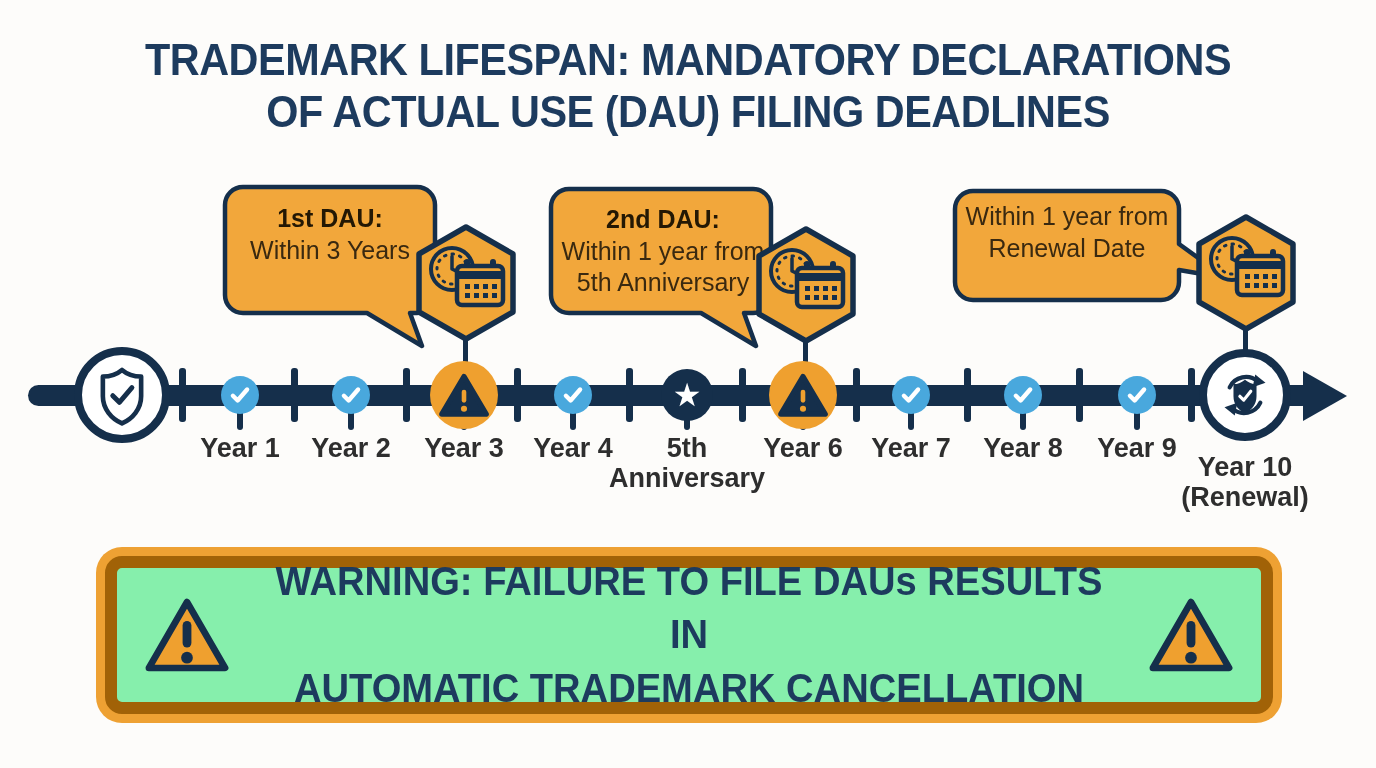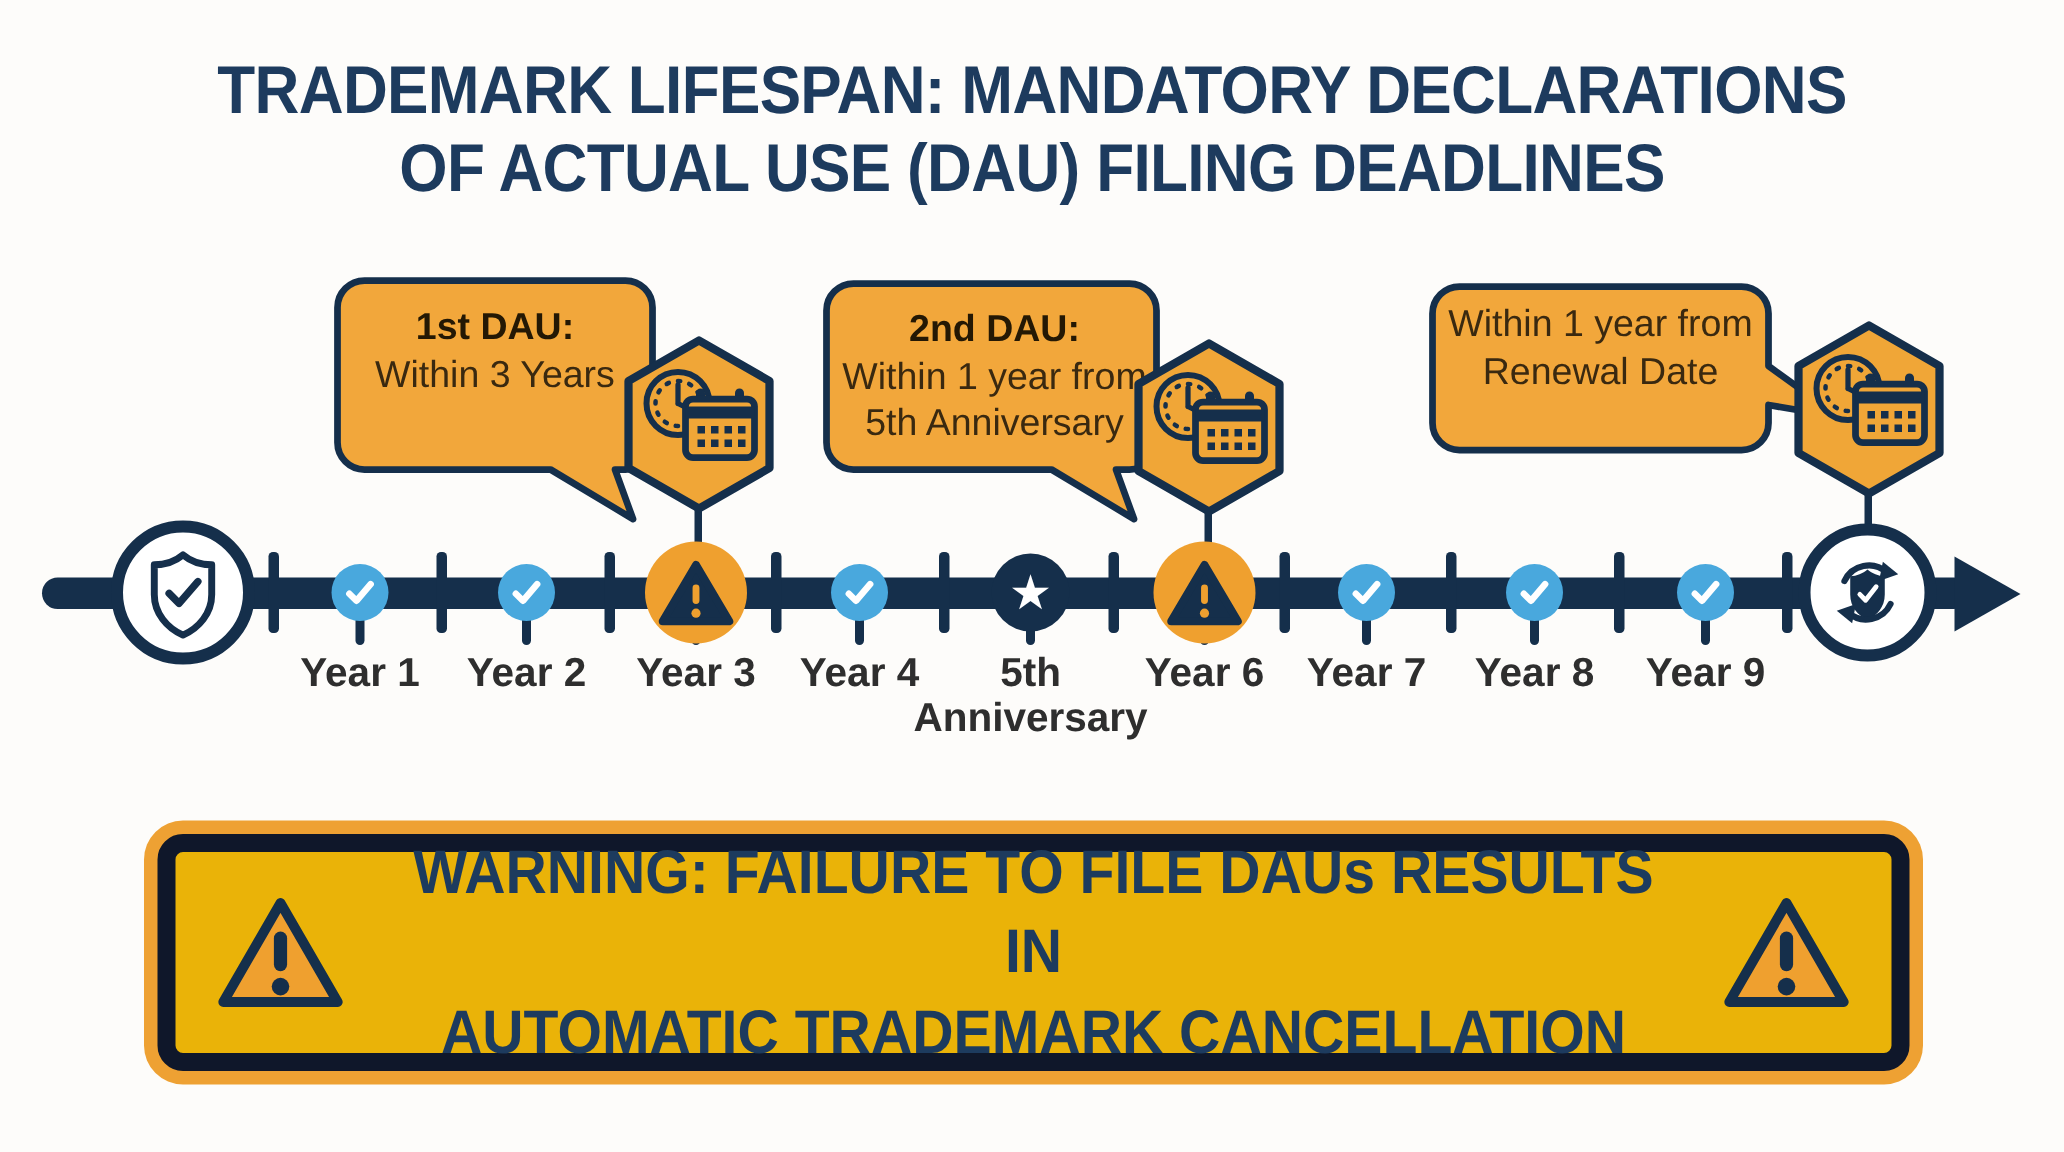--- a/index.html
+++ b/index.html
@@ -64,21 +64,21 @@
     position:absolute;text-align:center;color:#2e2e2e;
     font-weight:bold;font-size:27px;line-height:1.12;
   }
 
   
   .banner{
     position:absolute;left:96px;top:547px;width:1186px;height:176px;
     background:#eea133;border-radius:26px;padding:9px;box-sizing:border-box;
   }
   .banner-inner{
-    width:100%;height:100%;background:#eab308;border:12px solid #0f172a;border-radius:17px;
+    width:100%;height:100%;background:#86efac;border:12px solid #a16207;border-radius:17px;
     box-sizing:border-box;display:flex;align-items:center;justify-content:space-between;
     padding:0 26px;
   }
   .banner-text{
     flex:1;text-align:center;color:#1d3b5e;
     font-weight:bold;font-size:41px;line-height:1.3;
     transform:scaleX(.93);transform-origin:50% 50%;
   }
 </style>
 </head>
@@ -287,20 +287,21 @@
 
   <div class="tl-label" style="left:180px;top:433px;width:120px">Year 1</div>
   <div class="tl-label" style="left:291px;top:433px;width:120px">Year 2</div>
   <div class="tl-label" style="left:404px;top:433px;width:120px">Year 3</div>
   <div class="tl-label" style="left:513px;top:433px;width:120px">Year 4</div>
   <div class="tl-label" style="left:602px;top:433px;width:170px">5th Anniversary</div>
   <div class="tl-label" style="left:743px;top:433px;width:120px">Year 6</div>
   <div class="tl-label" style="left:851px;top:433px;width:120px">Year 7</div>
   <div class="tl-label" style="left:963px;top:433px;width:120px">Year 8</div>
   <div class="tl-label" style="left:1077px;top:433px;width:120px">Year 9</div>
+  <div class="tl-label" style="left:1170px;top:452px;width:150px">Year 10 (Renewal)</div>
 
   <div class="banner">
     <div class="banner-inner">
       <svg width="88" height="82" viewBox="0 0 120 110">
         <polygon points="60,10 112,100 8,100" fill="#efa02f" stroke="#152f4b" stroke-width="9" stroke-linejoin="round"></polygon>
         <rect x="54" y="36" width="12" height="36" rx="6" fill="#152f4b"></rect>
         <circle cx="60" cy="86" r="8" fill="#152f4b"></circle>
       </svg>
       <div class="banner-text">
         <div>WARNING: FAILURE TO FILE DAUs RESULTS IN</div>

